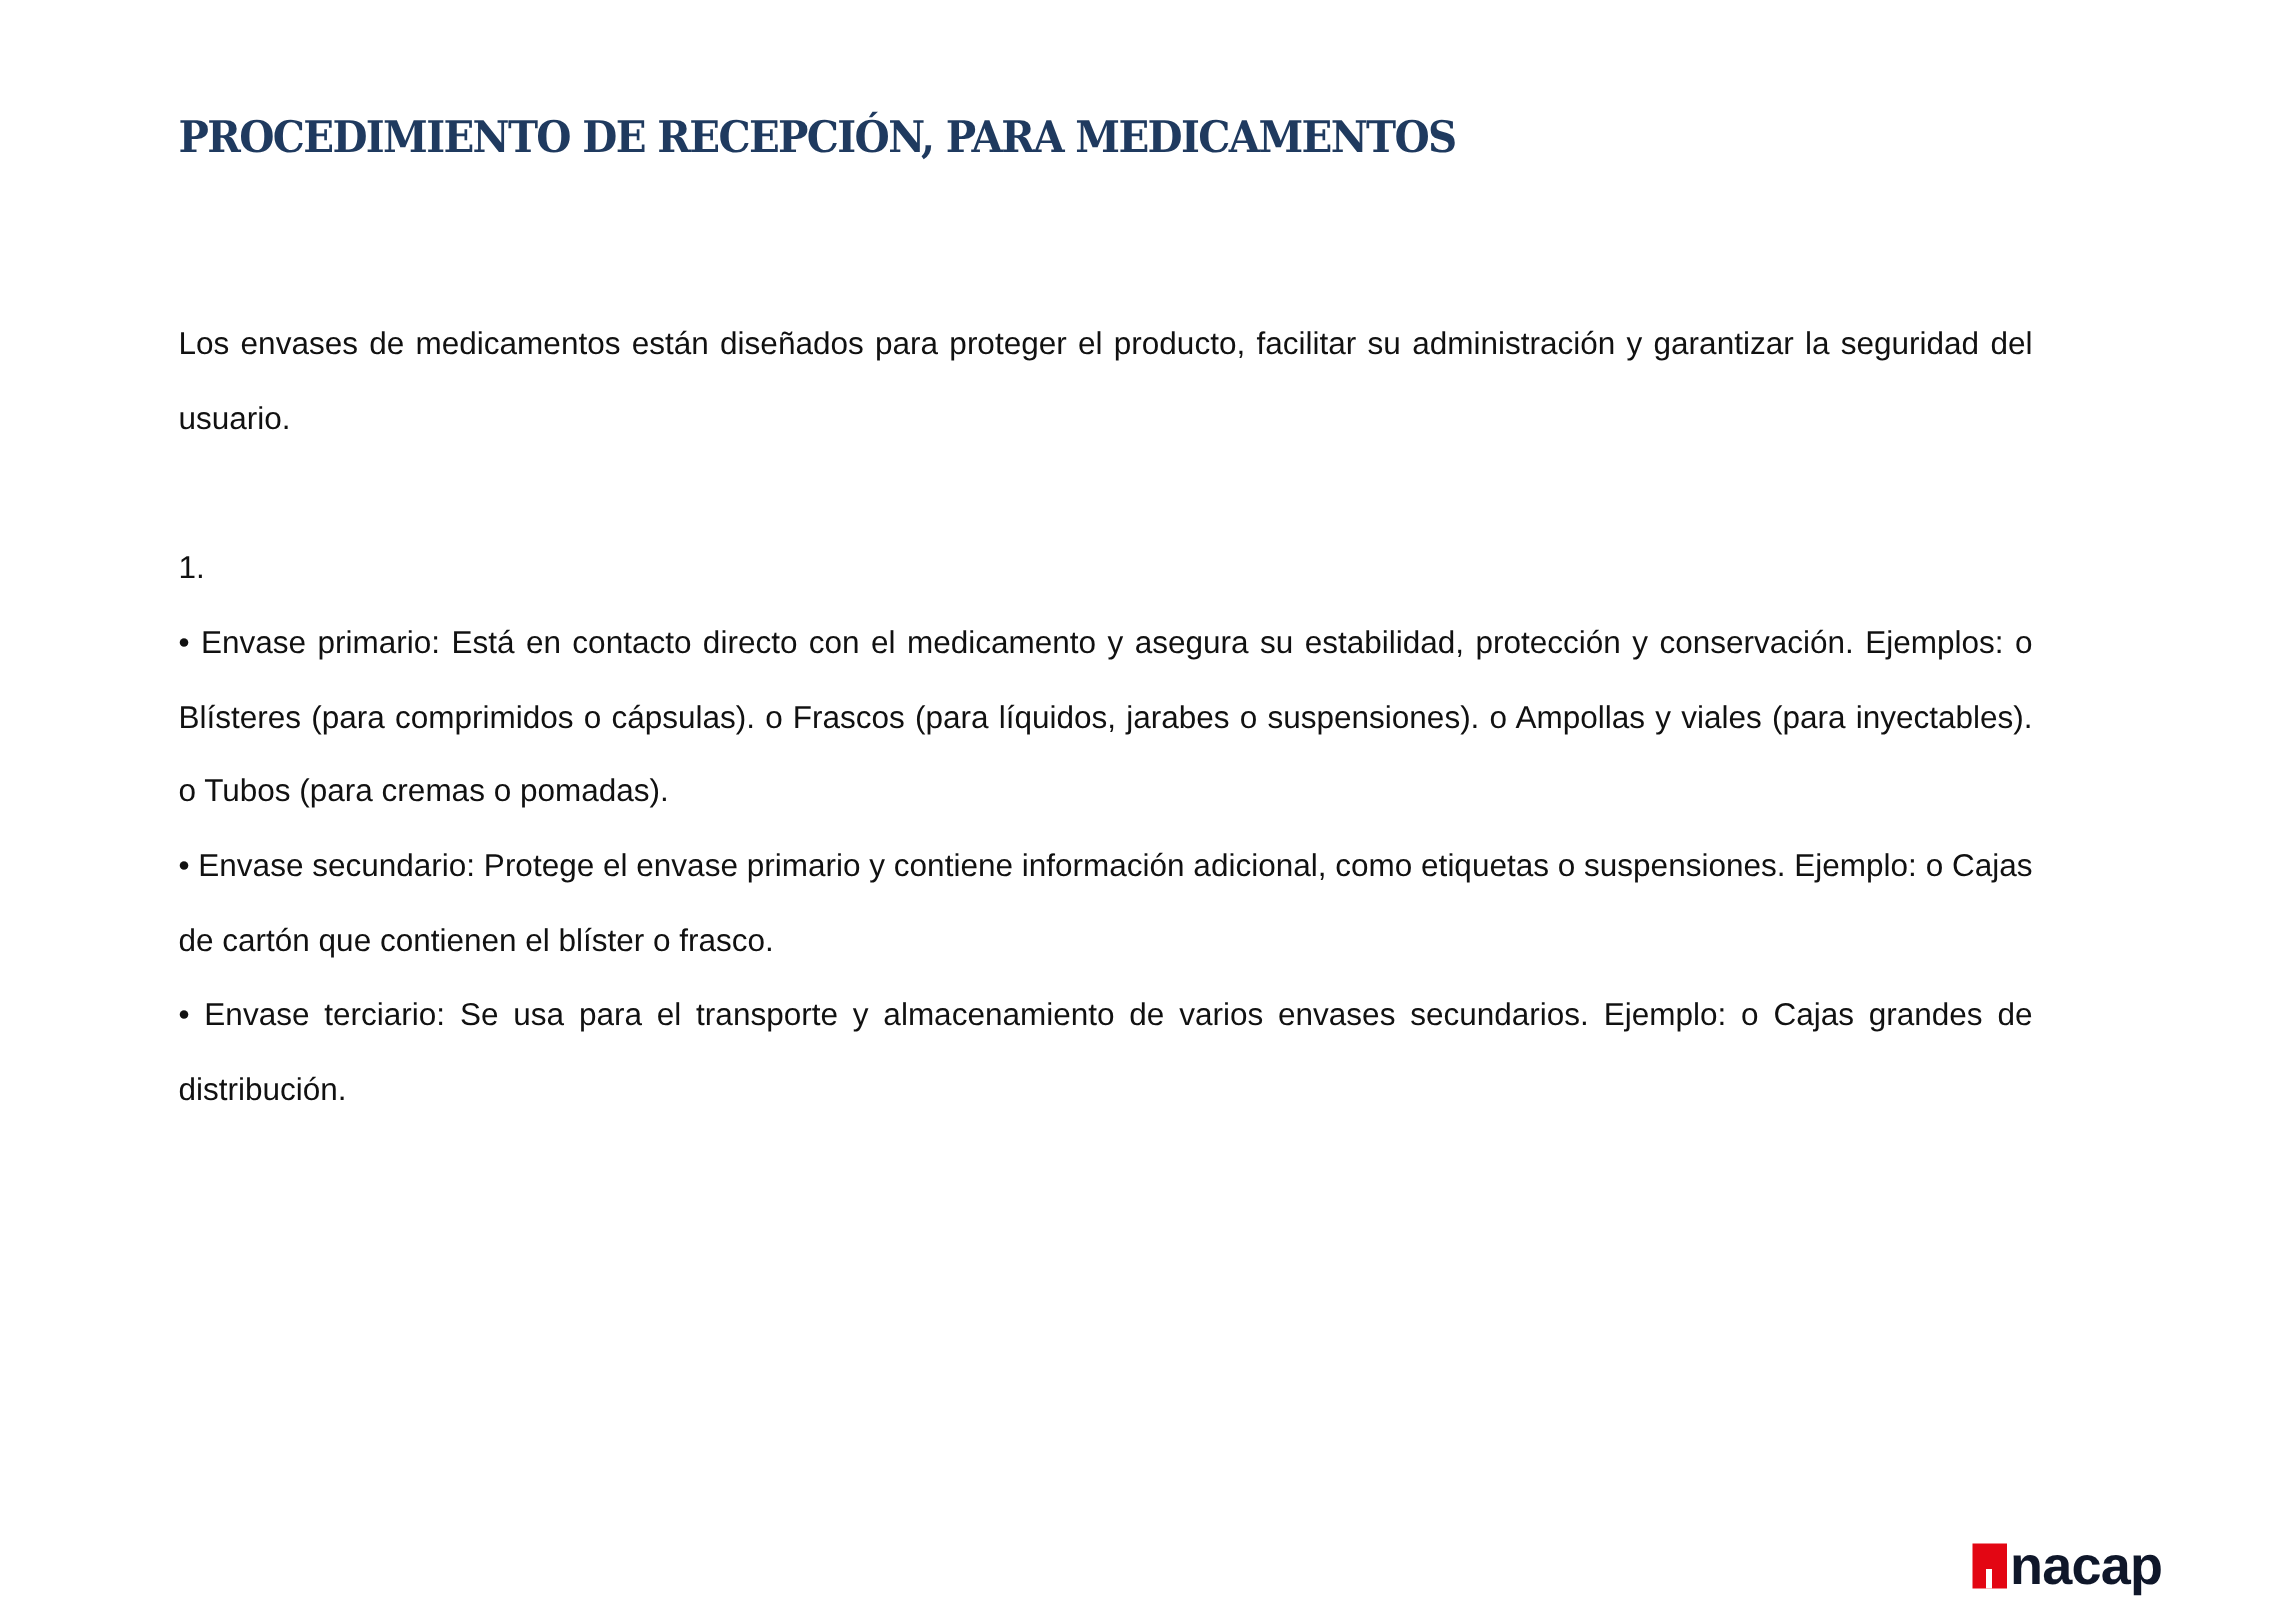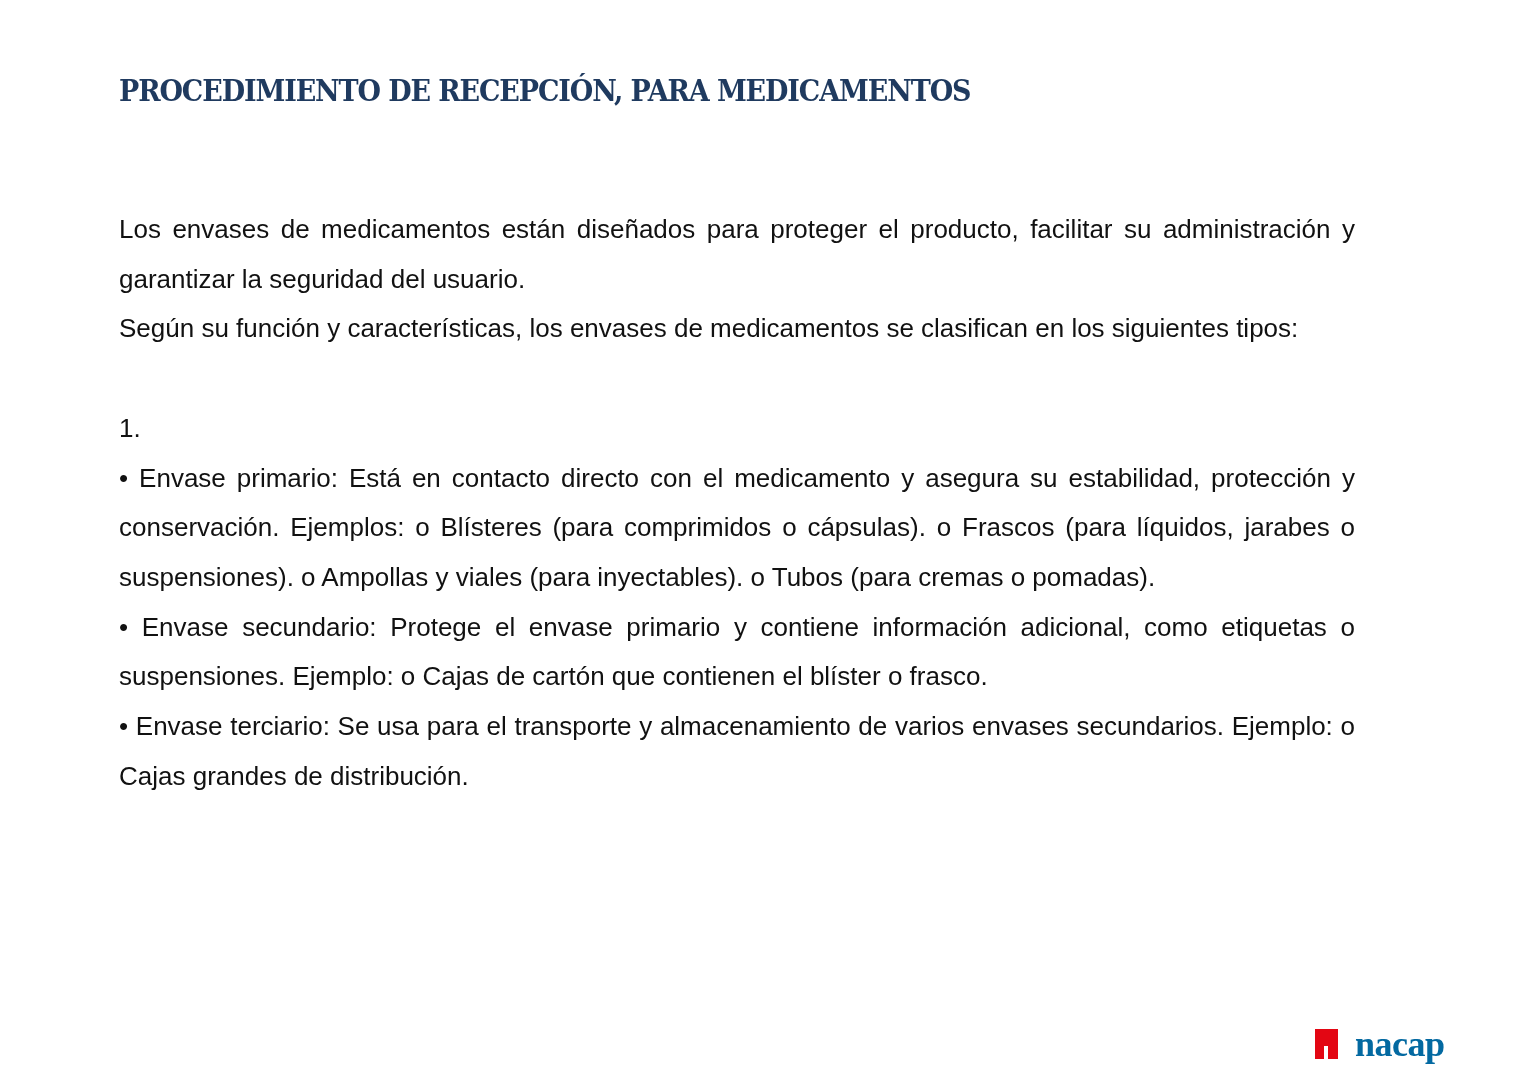--- a/index.html
+++ b/index.html
@@ -32,21 +32,21 @@
       white-space: nowrap;
       transform: scaleX(0.93);
       transform-origin: left top;
     }
     .body-text {
       position: absolute;
       left: 119px;
       top: 205px;
       width: 1236px;
       font-family: "Liberation Sans", "DejaVu Sans", sans-serif;
-      font-size: 26px;
+      font-size: 21px;
       line-height: 49.7px;
       color: #111111;
     }
     .body-text p {
       margin: 0;
       text-align: justify;
       text-align-last: left;
     }
     .body-text .spacer {
       height: 49.7px;
@@ -75,39 +75,38 @@
     }
     .logo-mark .notch {
       position: absolute;
       left: 9px;
       top: 17px;
       width: 4px;
       height: 13px;
       background: #ffffff;
     }
     .logo-text {
-      font-family: Liberation Serif, serif;
+      font-family: Liberation Sans, sans-serif;
       font-weight: bold;
       font-size: 36px;
       line-height: 36px;
-      color: #0369a1;
+      color: #0f172a;
       letter-spacing: -0.5px;
-      margin-left: 17px;
+      margin-left: 2px;
     }
   </style>
 </head>
 <body>
 
 <div class="page">
 
   <h1 class="title">PROCEDIMIENTO DE RECEPCIÓN, PARA MEDICAMENTOS</h1>
 
   <div class="body-text">
     <p>Los envases de medicamentos están diseñados para proteger el producto, facilitar su administración y garantizar la seguridad del usuario.</p>
-    <p>Según su función y características, los envases de medicamentos se clasifican en los siguientes tipos:</p>
 
     <div class="spacer"></div>
 
     <div class="list-heading">
       <span class="num">1.</span>
     </div>
 
     <p>• Envase primario: Está en contacto directo con el medicamento y asegura su estabilidad, protección y conservación. Ejemplos: o Blísteres (para comprimidos o cápsulas). o Frascos (para líquidos, jarabes o suspensiones). o Ampollas y viales (para inyectables). o Tubos (para cremas o pomadas).</p>
     <p>• Envase secundario: Protege el envase primario y contiene información adicional, como etiquetas o suspensiones. Ejemplo: o Cajas de cartón que contienen el blíster o frasco.</p>
     <p>• Envase terciario: Se usa para el transporte y almacenamiento de varios envases secundarios. Ejemplo: o Cajas grandes de distribución.</p>

